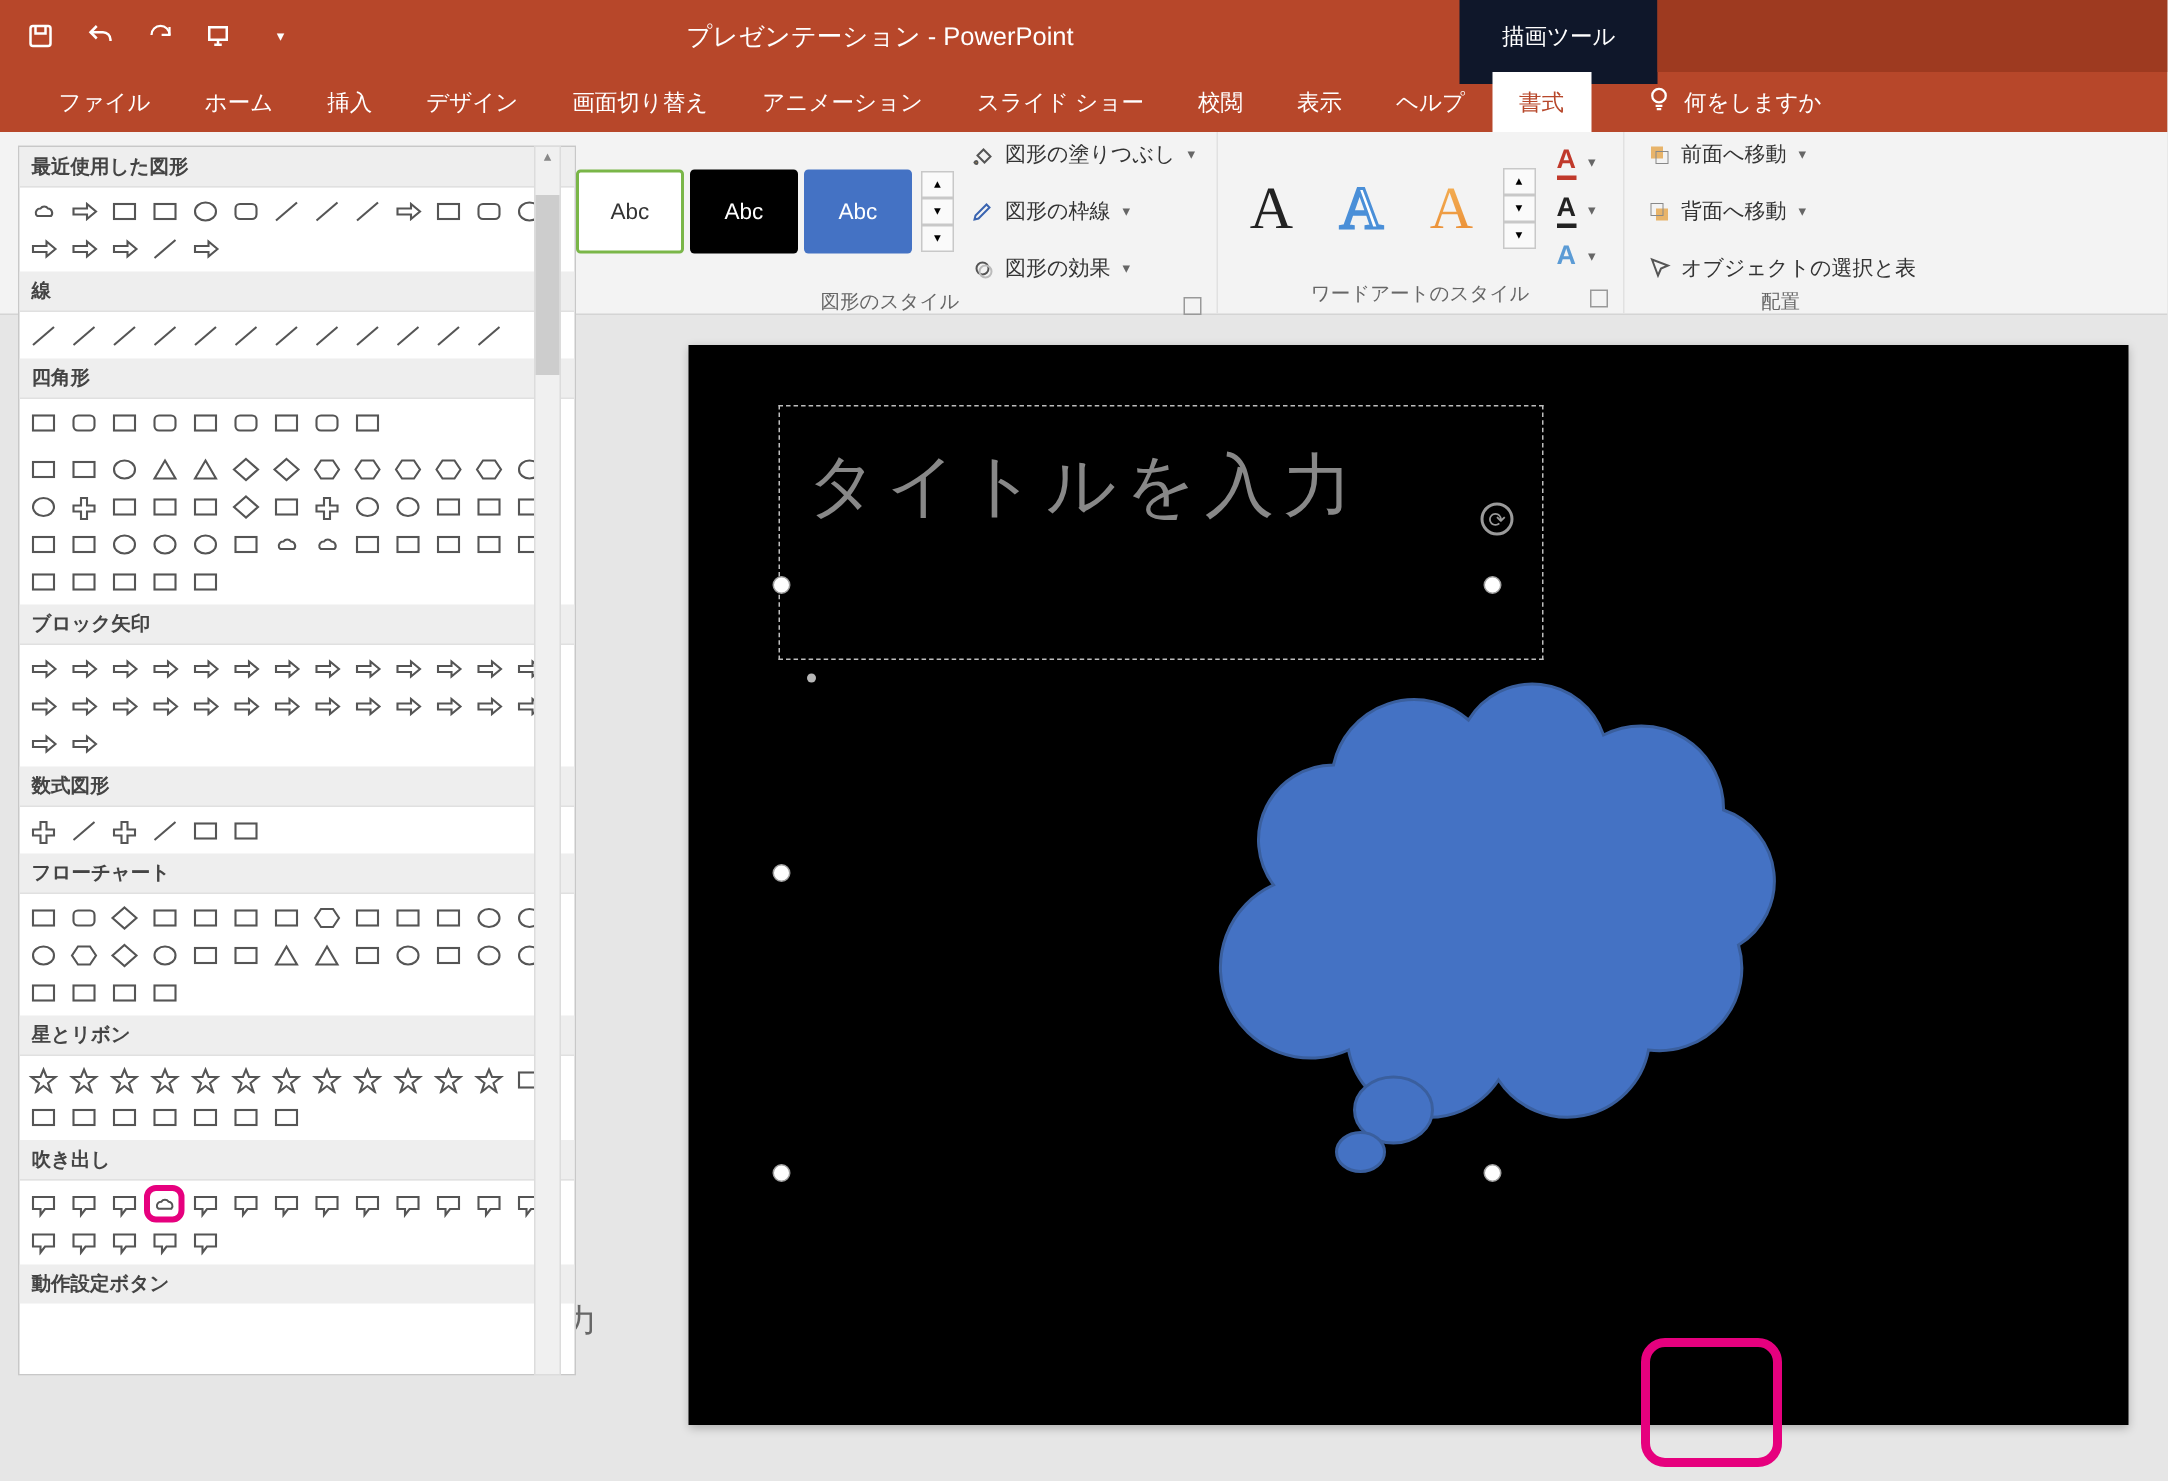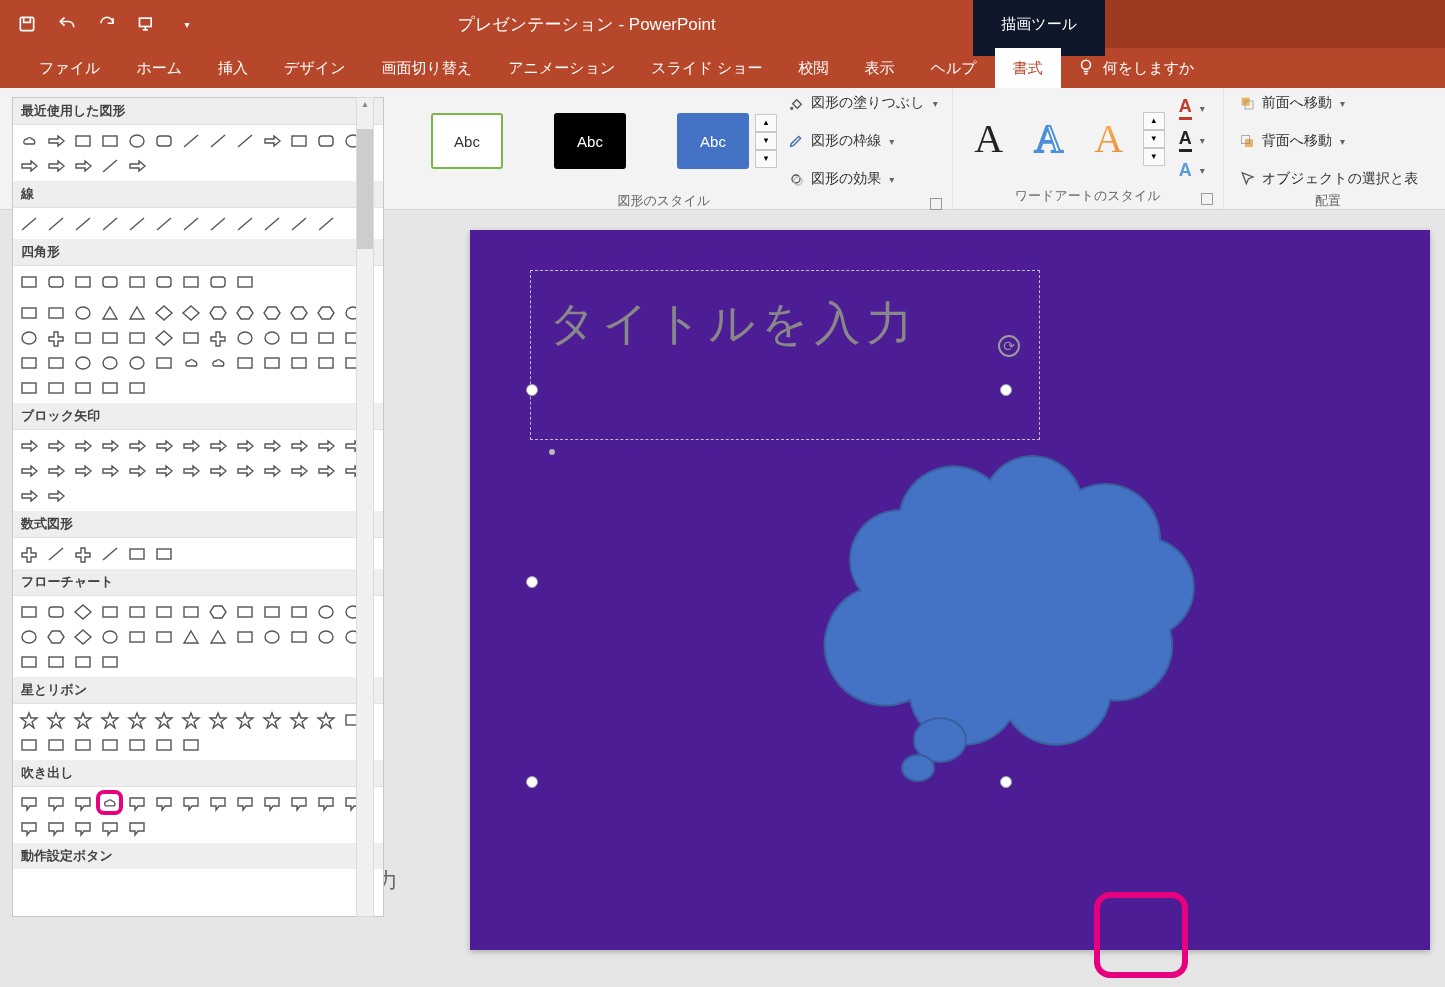--- a/index.html
+++ b/index.html
@@ -8,59 +8,59 @@
 .titlebar { background: #b7472a; height: 48px; display: flex; align-items: center; color: #fff; }
 .qat { display: flex; align-items: center; gap: 14px; padding-left: 14px; }
 .qat-btn { width: 26px; height: 26px; display: flex; align-items: center; justify-content: center; cursor: pointer; color: #fff; }
 .title-center { flex: 1; text-align: center; font-size: 17px; }
 .context-tab { background: #0f172a; height: 64px; padding: 0 28px; display: flex; align-items: center; font-size: 15px; }
 .title-right { width: 340px; background: #9e3a20; height: 48px; }
 
 .ribbon-tabs { background: #b7472a; height: 40px; display: flex; align-items: center; color: #fff; padding-left: 21px; }
 .ribbon-tab { padding: 0 18px; height: 40px; display: flex; align-items: center; font-size: 15px; cursor: pointer; }
 .ribbon-tab.active { background: #fff; color: #b7472a; }
-.tellme { display: flex; align-items: center; gap: 8px; padding: 0 16px; font-size: 15px; }
+.tellme { display: flex; align-items: center; gap: 8px; padding: 0 16px; font-size: 15px; margin-left: 20px; }
 
 .ribbon-body { background: #f3f3f3; height: 122px; display: flex; border-bottom: 1px solid #d4d4d4; }
 .gallery-scroll { width: 372px; background: #fff; border: 1px solid #c8c8c8; height: 820px; overflow: hidden; position: absolute; top: 97px; left: 12px; z-index: 10; }
 .gallery-scrollbar { width: 18px; background: #f0f0f0; border: 1px solid #dcdcdc; position: absolute; top: 97px; left: 356px; height: 820px; z-index: 10; }
 .gallery-thumb { width: 16px; height: 120px; background: #cdcdcd; margin: 20px auto 0; }
 
 .gallery-section-header { background: #eeeeee; padding: 4px 8px; font-size: 13px; font-weight: bold; color: #444; border-bottom: 1px solid #e0e0e0; }
 .shape-row { display: flex; flex-wrap: wrap; padding: 3px 2px; }
 .shape-cell { width: 27px; height: 25px; display: flex; align-items: center; justify-content: center; cursor: pointer; color: #555; }
 .shape-cell svg { width: 20px; height: 18px; }
 .shape-cell.highlighted { border: 4px solid #e6007e; border-radius: 8px; }
 
 .ribbon-group { display: flex; flex-direction: column; border-right: 1px solid #e1e1e1; padding: 4px 8px 0; }
 .ribbon-group-content { flex: 1; display: flex; align-items: center; gap: 4px; }
 .ribbon-group-label { text-align: center; font-size: 13px; color: #666; padding: 2px 0 4px; position: relative; }
 .ribbon-group-label .launcher { position: absolute; right: 2px; bottom: 4px; width: 12px; height: 12px; border: 1px solid #999; }
 
-.style-swatch { width: 72px; height: 56px; border-radius: 3px; display: flex; align-items: center; justify-content: center; font-size: 15px; margin-left: 47px; }
+.style-swatch { width: 72px; height: 56px; border-radius: 3px; display: flex; align-items: center; justify-content: center; font-size: 15px; }
 .sw1 { border: 2px solid #7ab648; color: #333; background: #fff; }
 .sw2 { background: #000; color: #fff; }
 .sw3 { background: #4472c4; color: #fff; }
 .style-updown { width: 22px; display: flex; flex-direction: column; margin-left: 2px; }
 .ud-btn { height: 18px; border: 1px solid #c8c8c8; background: #fafafa; font-size: 9px; text-align: center; line-height: 14px; cursor: pointer; }
 
 .ribbon-btn-row { display: flex; flex-direction: column; gap: 16px; justify-content: flex-start; }
 .ribbon-btn { display: flex; align-items: center; gap: 6px; padding: 2px 6px; font-size: 14px; color: #333; cursor: pointer; }
 .ribbon-icon { width: 18px; height: 18px; display: inline-flex; align-items: center; justify-content: center; }
 .dd { font-size: 10px; color: #666; margin-left: 2px; }
 
 .wa-swatch { width: 56px; height: 56px; display: flex; align-items: center; justify-content: center; font-size: 40px; font-family: Georgia, serif; }
 .waA { color: #222; }
 .waB { color: #fff; -webkit-text-stroke: 2px #4a8fd8; }
 .waC { background: linear-gradient(#f6b85c,#e8862e); -webkit-background-clip: text; -webkit-text-fill-color: transparent; }
 
 .stack-icons { display: flex; flex-direction: column; gap: 4px; padding: 0 4px; }
 
 .canvas-area { position: absolute; top: 210px; left: 376px; right: 0; bottom: 0; background: #e6e6e6; }
-.slide { position: absolute; left: 94px; top: 20px; width: 960px; height: 720px; background: #4c1d95; box-shadow: 0 2px 6px rgba(0,0,0,0.25); }
+.slide { position: absolute; left: 83px; top: 20px; width: 960px; height: 720px; background: #000000; box-shadow: 0 2px 6px rgba(0,0,0,0.25); }
 
 .title-box { position: absolute; left: 60px; top: 40px; width: 510px; height: 170px; border: 1px dashed #bdbdbd; }
 .title-text { font-size: 46px; color: #888; font-weight: 300; padding: 22px 18px; letter-spacing: 6px; }
 .dot { position: absolute; width: 6px; height: 6px; background: #b7b7b7; border-radius: 50%; left: 18px; top: 178px; }
 
 .sel-handle { width: 12px; height: 12px; background: #fff; border: 1px solid #a0a0a0; border-radius: 50%; position: absolute; }
 .rot-handle { width: 22px; height: 22px; border: 2px solid #9a9a9a; border-radius: 50%; position: absolute; display: flex; align-items: center; justify-content: center; color: #9a9a9a; font-size: 14px; }
 
 .cloud { position: absolute; left: 320px; top: 200px; }
 .cloud-highlight { position: absolute; border: 6px solid #e6007e; border-radius: 16px; width: 94px; height: 86px; left: 718px; top: 682px; }

